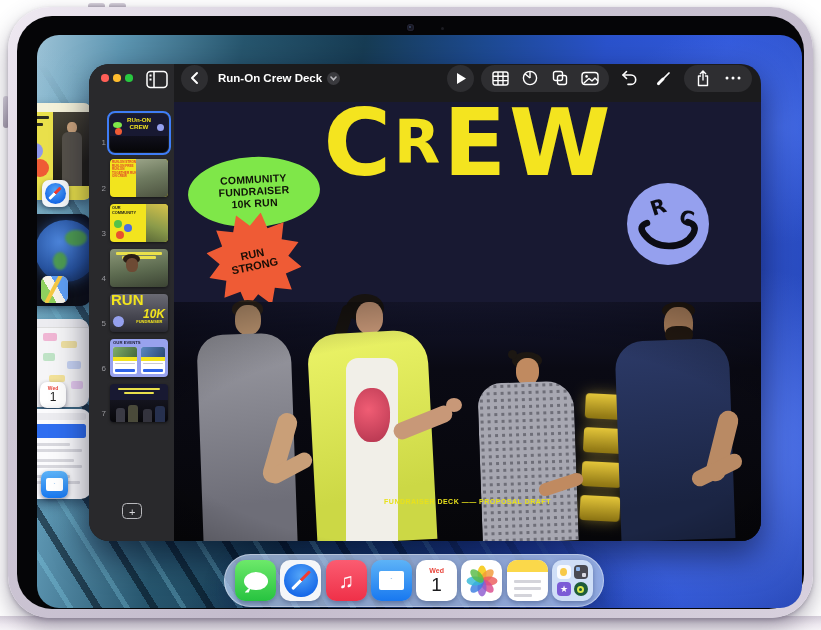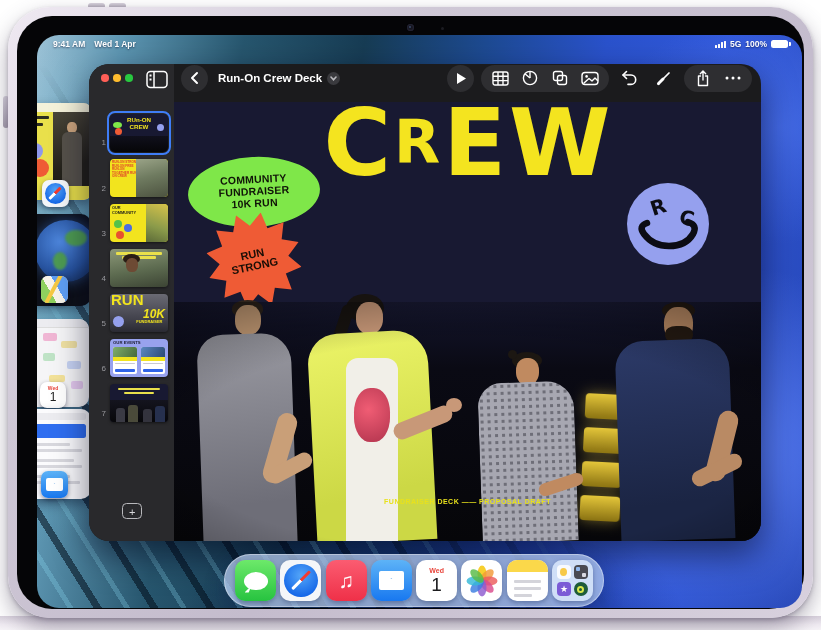--- a/index.html
+++ b/index.html
@@ -237,37 +237,20 @@
   <div class="a ipad-frame">
     <div class="a bezel">
       <div class="a camera">
           <div class="a camera-dot"></div>
         </div>
       <div class="a mic-dot"></div>
 
       <div class="a screen">
         <div class="screen-inner">
 
-          <div class="a statusbar">
-            <div class="sb-left">
-              <span>9:41 AM</span>
-              <span>Wed 1 Apr</span>
-            </div>
-            <div class="sb-right">
-              <span class="sig">
-                <i style="height:3px"></i>
-                  <i style="height:4.5px"></i>
-                  <i style="height:6px"></i>
-                  <i style="height:7.5px"></i>
-              </span>
-              <span>5G</span>
-              <span>100%</span>
-              <span class="batt"></span>
-            </div>
-          </div>
 
           <div class="a sm-thumb smt-safari" aria-label="Safari">
             <div class="a smt-saf-top"></div>
             <div class="a smt-saf-left">
               <div class="smt-saf-line"></div>
               <div class="smt-saf-line" style="width:16px"></div>
             </div>
             <div class="a smt-saf-photo">
               <div class="a smt-saf-head"></div>
               <div class="a smt-saf-body"></div>

